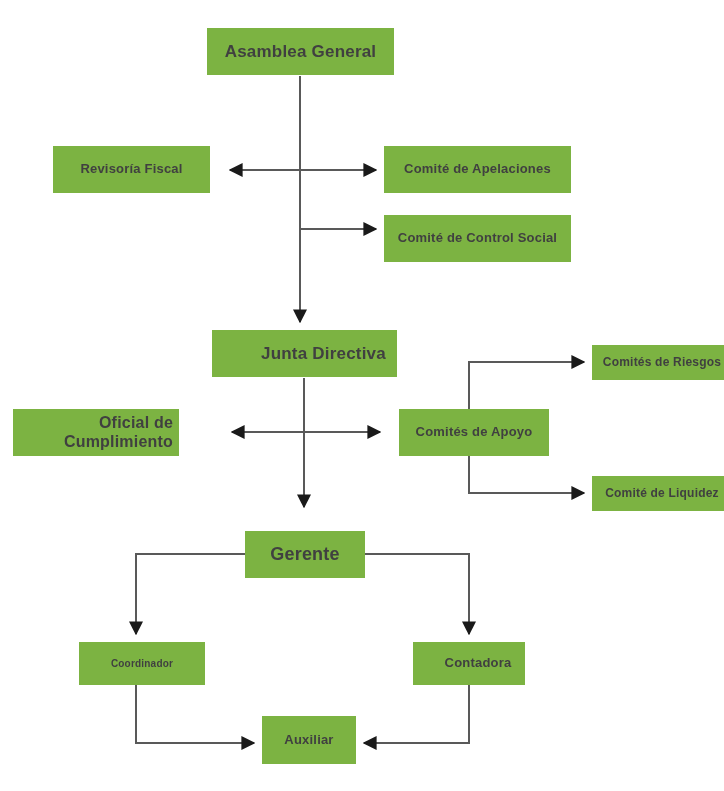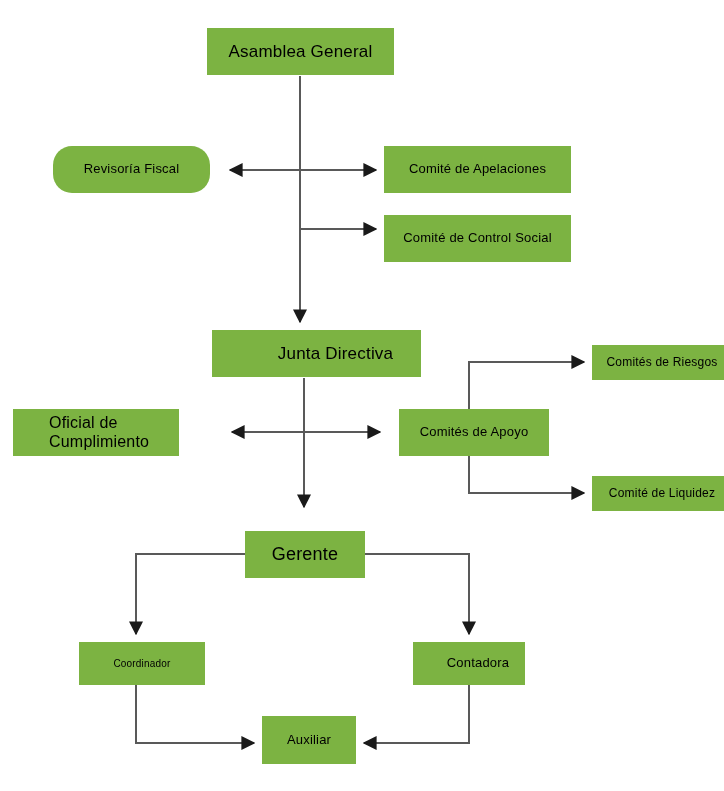--- a/index.html
+++ b/index.html
@@ -14,37 +14,37 @@
   #chart {
     position: relative;
     width: 724px;
     height: 791px;
     background: #ffffff;
     overflow: hidden;
   }
   .node {
     position: absolute;
     background: #7cb342;
-    color: #000000;
+    color: #404040;
     display: flex;
     align-items: center;
     justify-content: center;
     box-sizing: border-box;
-    text-align: left;
-    font-weight: normal;
+    text-align: right;
+    font-weight: bold;
     letter-spacing: 0.2px;
     line-height: 1.15;
     padding: 2px 6px;
     z-index: 3;
   }
   .n-asamblea   { left:207px; top:28px;  width:187px; height:47px; font-size:17px; }
-  .n-revisoria  { left:53px;  top:146px; width:157px; height:47px; font-size:13px;border-radius:19px; }
+  .n-revisoria  { left:53px;  top:146px; width:157px; height:47px; font-size:13px; }
   .n-apelaciones{ left:384px; top:146px; width:187px; height:47px; font-size:13px; }
   .n-control    { left:384px; top:205px; width:187px; height:47px; font-size:13px;margin-top:10px; }
-  .n-junta      { left:212px; top:330px; width:209px; height:47px; font-size:17px;padding-left:44px; }
+  .n-junta      { left:212px; top:330px; width:185px; height:47px; font-size:17px;padding-left:44px; }
   .n-oficial    { left:13px;  top:409px; width:166px; height:47px; font-size:16px;padding-left:36px; }
   .n-apoyo      { left:399px; top:409px; width:150px; height:47px; font-size:13px; }
   .n-riesgos    { left:592px; top:345px; width:140px; height:35px; font-size:12px; justify-content:center; }
   .n-liquidez   { left:592px; top:476px; width:140px; height:35px; font-size:12px; justify-content:center; }
   .n-gerente    { left:245px; top:531px; width:120px; height:47px; font-size:18px; }
   .n-coordinador{ left:79px;  top:642px; width:126px; height:43px; font-size:10px; }
   .n-contadora  { left:413px; top:642px; width:112px; height:43px; font-size:13px;padding-left:24px; }
   .n-auxiliar   { left:262px; top:716px; width:94px;  height:48px; font-size:13px; }
 
   .edges {

